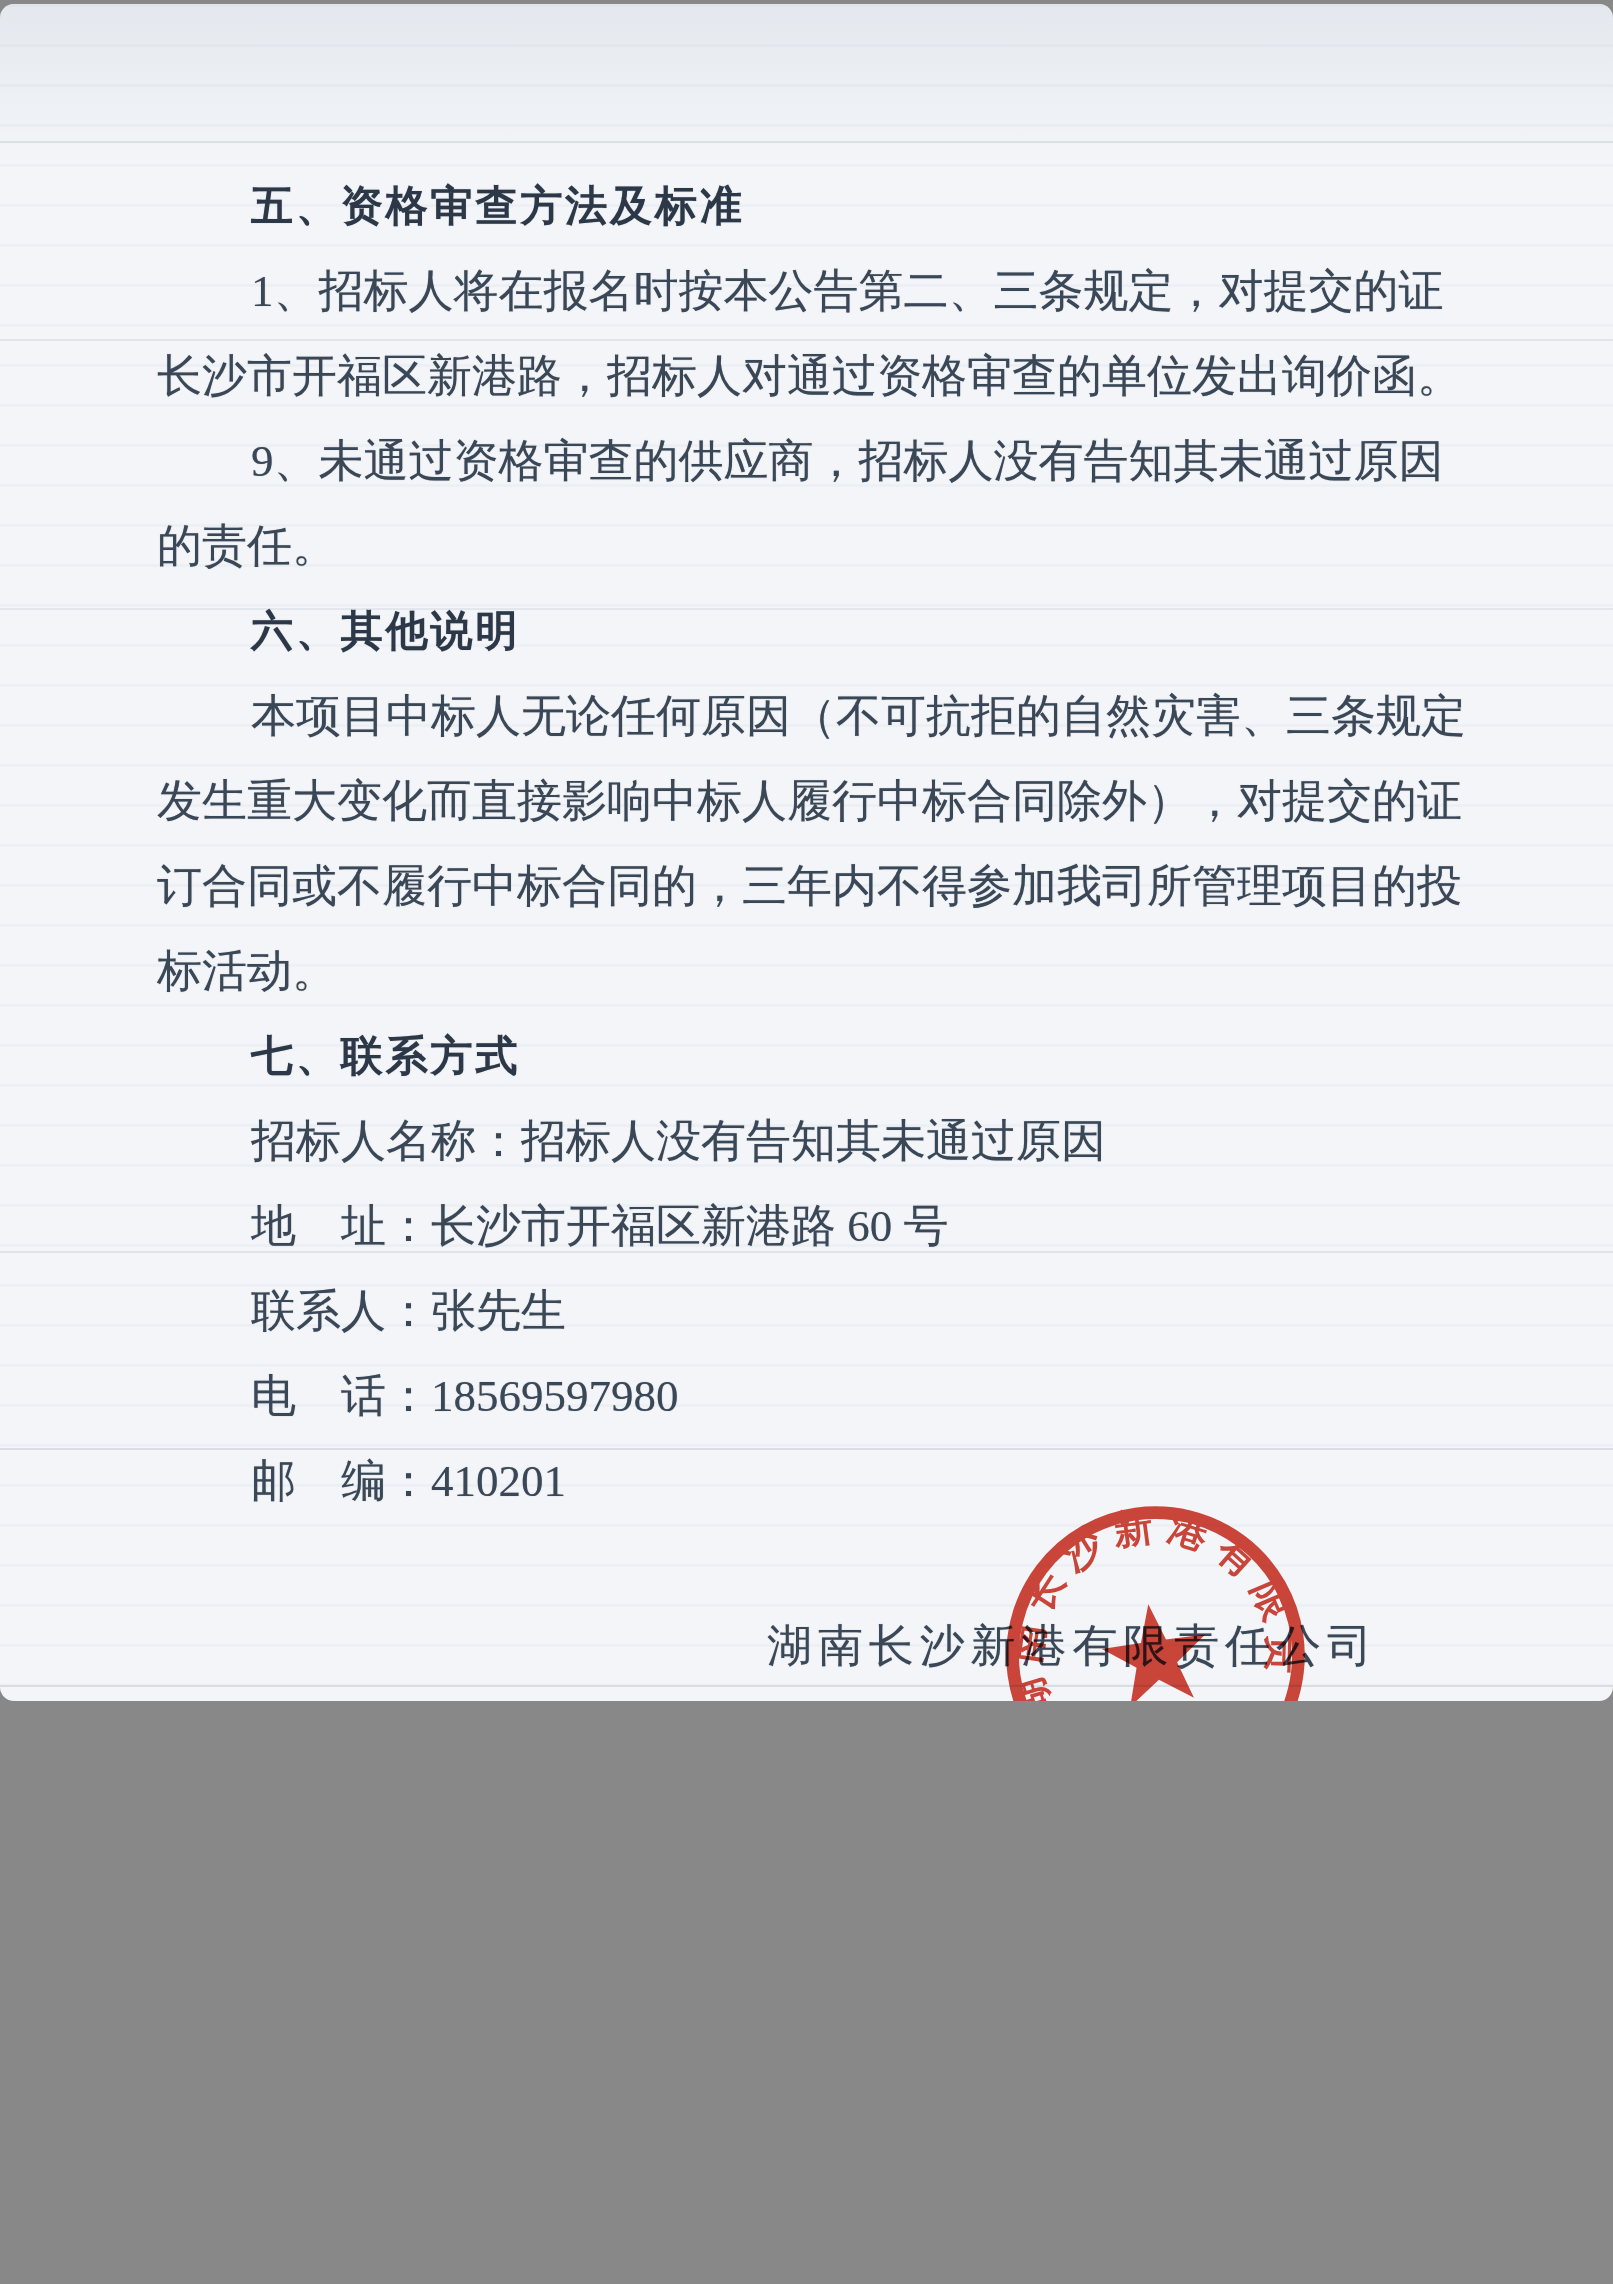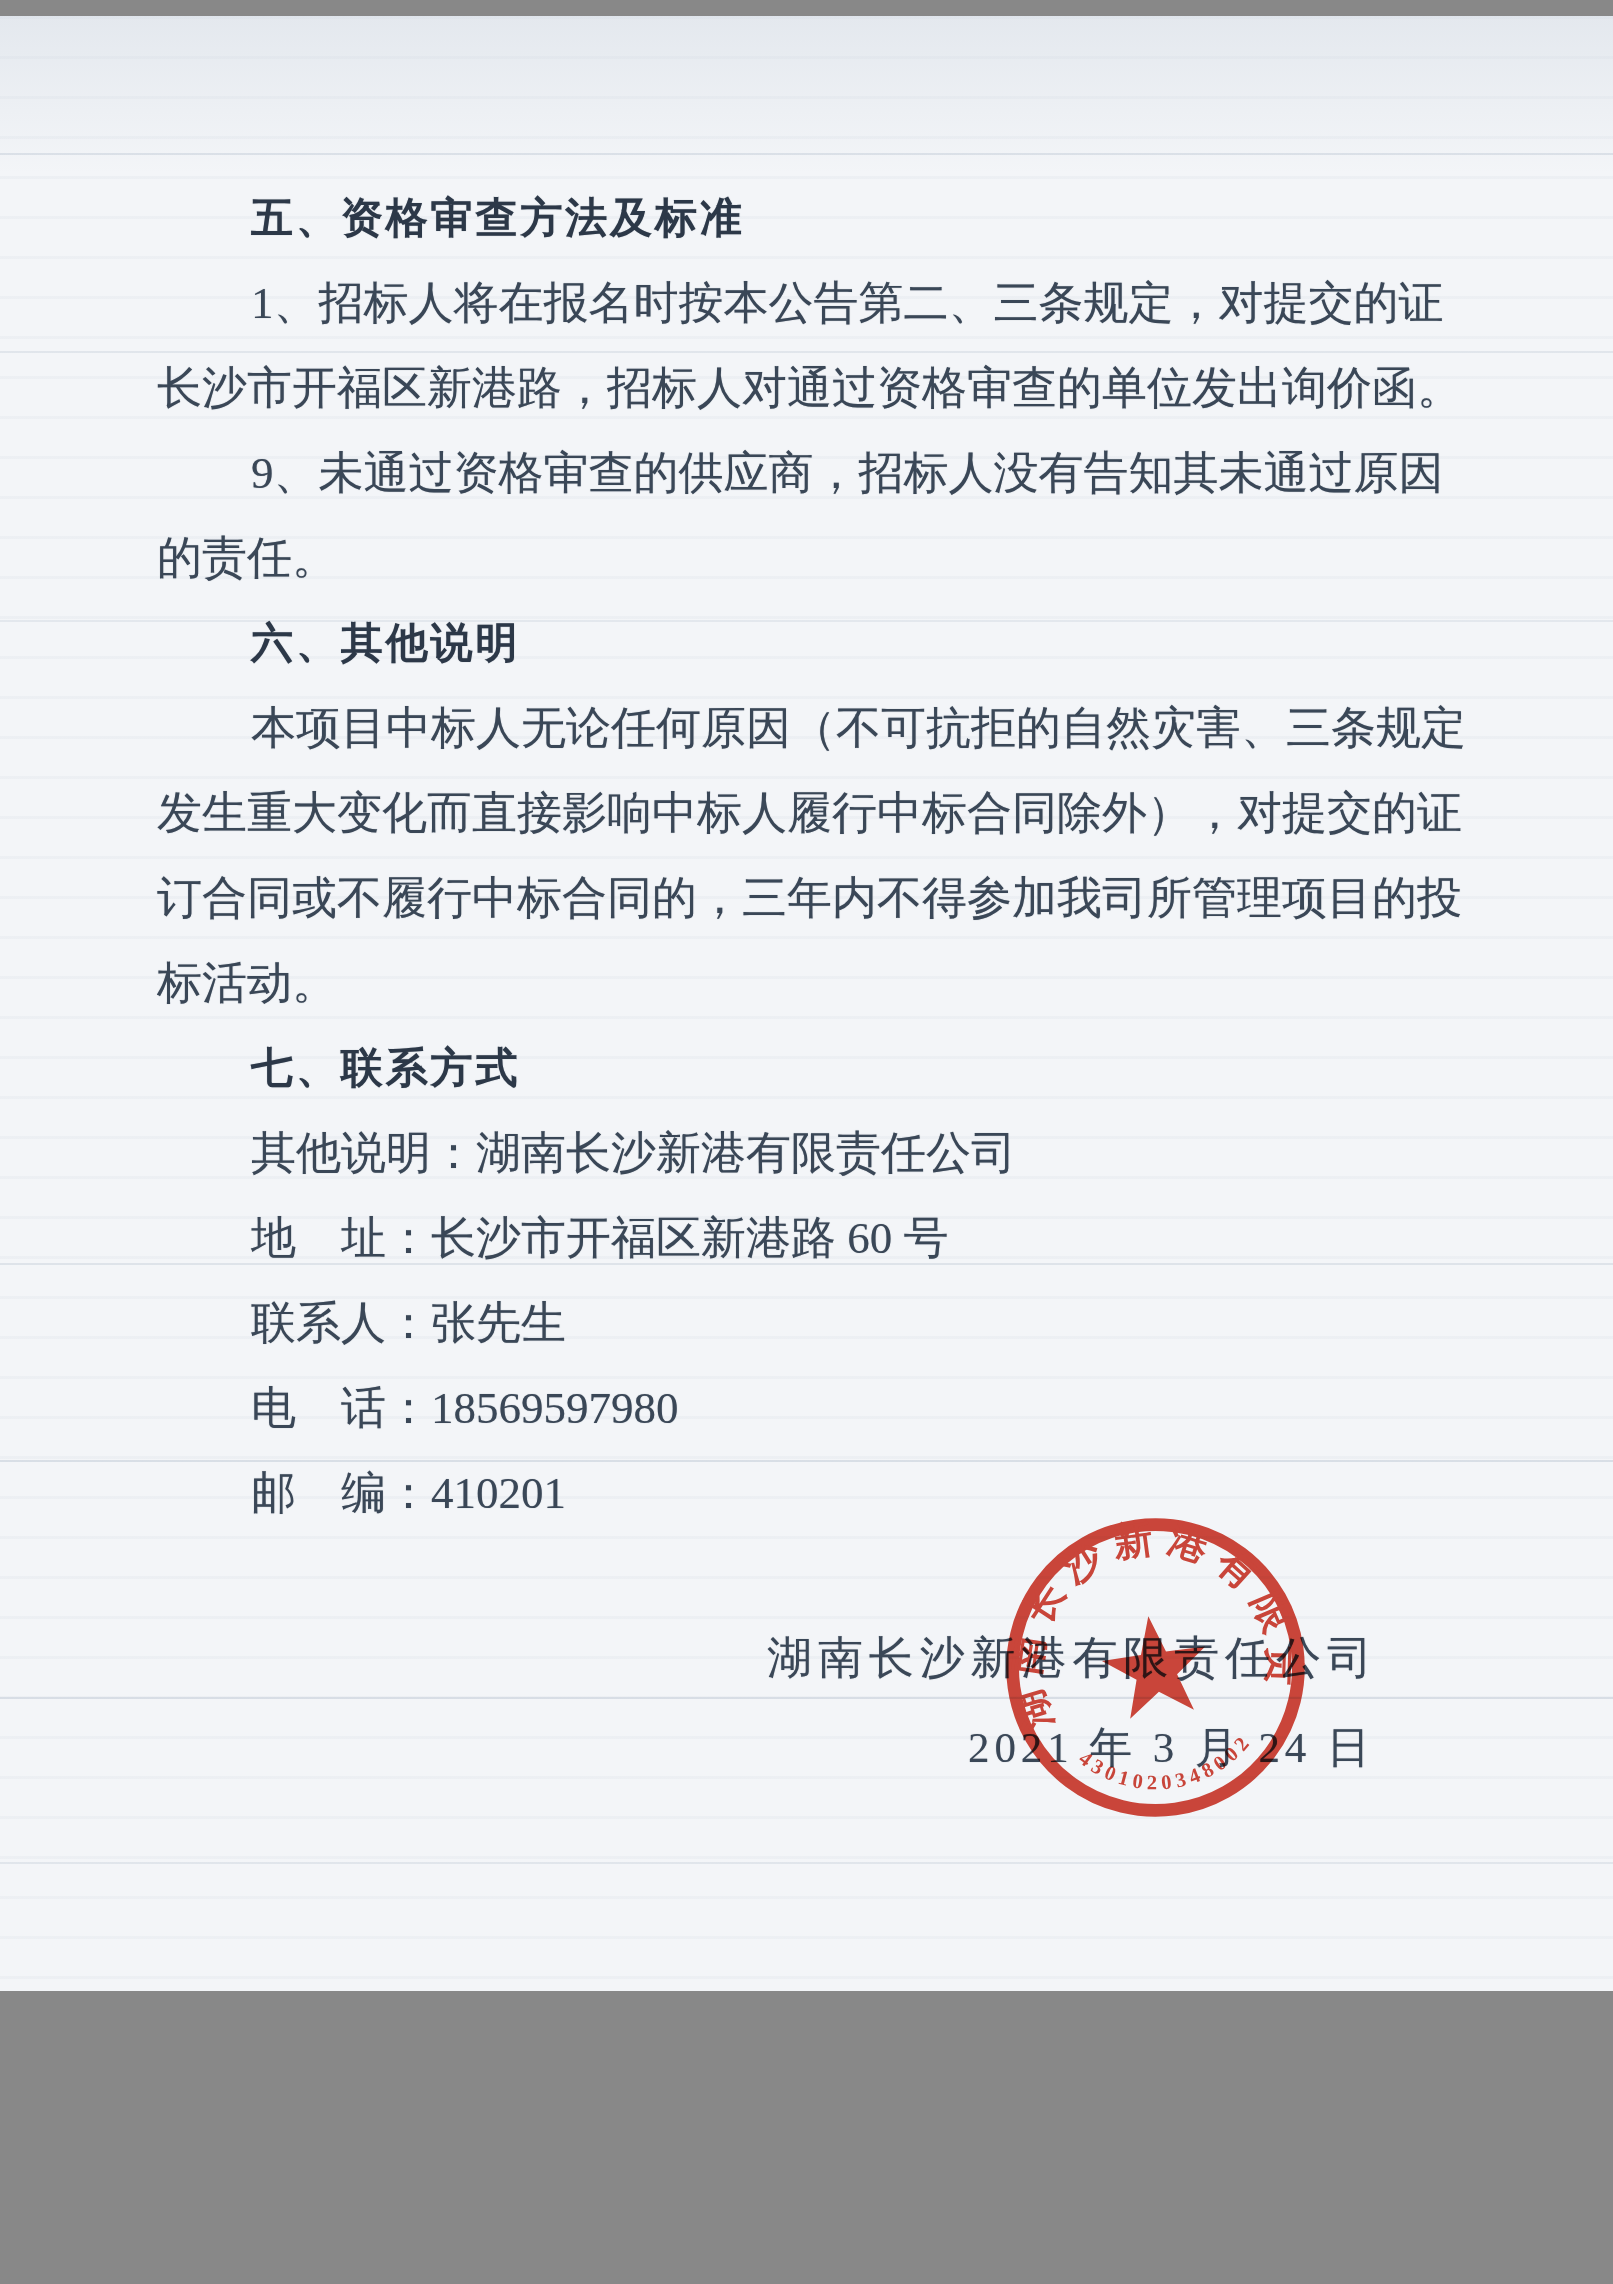--- a/index.html
+++ b/index.html
@@ -1,23 +1,24 @@
 <!DOCTYPE html>
 <html><head>
 <meta charset="utf-8">
 <style>
   html,body{margin:0;padding:0;background:#888;}
   .page{
     position:relative;
-    width:1613px;height:1975px;
-    margin:16px auto;
+    width:1613px;height:1697px;
+    margin:4px auto;
     background:#f3f5f8;
     overflow:hidden;
     font-family:"Liberation Serif","DejaVu Serif",serif;
     color:#3a4757;
+    border-radius:14px;
   }
   
   .scan-bands{
     position:absolute;inset:0;pointer-events:none;
     background:
       linear-gradient(180deg, rgba(205,213,223,.40), rgba(205,213,223,0) 157px),
       linear-gradient(rgba(190,200,212,.45), rgba(190,200,212,.45)) 0 137px / 100% 2px no-repeat,
       linear-gradient(rgba(190,200,212,.35), rgba(190,200,212,.35)) 0 335px / 100% 2px no-repeat,
       linear-gradient(rgba(190,200,212,.30), rgba(190,200,212,.30)) 0 604px / 100% 2px no-repeat,
       linear-gradient(rgba(190,200,212,.40), rgba(190,200,212,.40)) 0 1247px / 100% 2px no-repeat,
@@ -78,21 +79,21 @@
     <div class="line l-first">1、招标人将在报名时按本公告第二、三条规定，对提交的证</div>
     <div class="line l-cont">长沙市开福区新港路，招标人对通过资格审查的单位发出询价函。</div>
     <div class="line l-first">9、未通过资格审查的供应商，招标人没有告知其未通过原因</div>
     <div class="line l-cont">的责任。</div>
     <div class="line l-heading">六、其他说明</div>
     <div class="line l-first">本项目中标人无论任何原因（不可抗拒的自然灾害、三条规定</div>
     <div class="line l-cont">发生重大变化而直接影响中标人履行中标合同除外），对提交的证</div>
     <div class="line l-cont">订合同或不履行中标合同的，三年内不得参加我司所管理项目的投</div>
     <div class="line l-cont">标活动。</div>
     <div class="line l-heading">七、联系方式</div>
-    <div class="line l-first">其他说明：湖南长沙新港有限责任公司</div>
+    <div class="line l-first">招标人名称：招标人没有告知其未通过原因</div>
     <div class="line l-first">地　址：长沙市开福区新港路 60 号</div>
     <div class="line l-first">联系人：张先生</div>
     <div class="line l-first">电　话：18569597980</div>
     <div class="line l-first">邮　编：410201</div>
   </div>
 
   <div class="signature">湖南长沙新港有限责任公司</div>
   <div class="sig-date">2021 年 3 月 24 日</div>
 
   <svg class="seal" width="323" height="323" viewBox="0 0 330 330" xmlns="http://www.w3.org/2000/svg">

